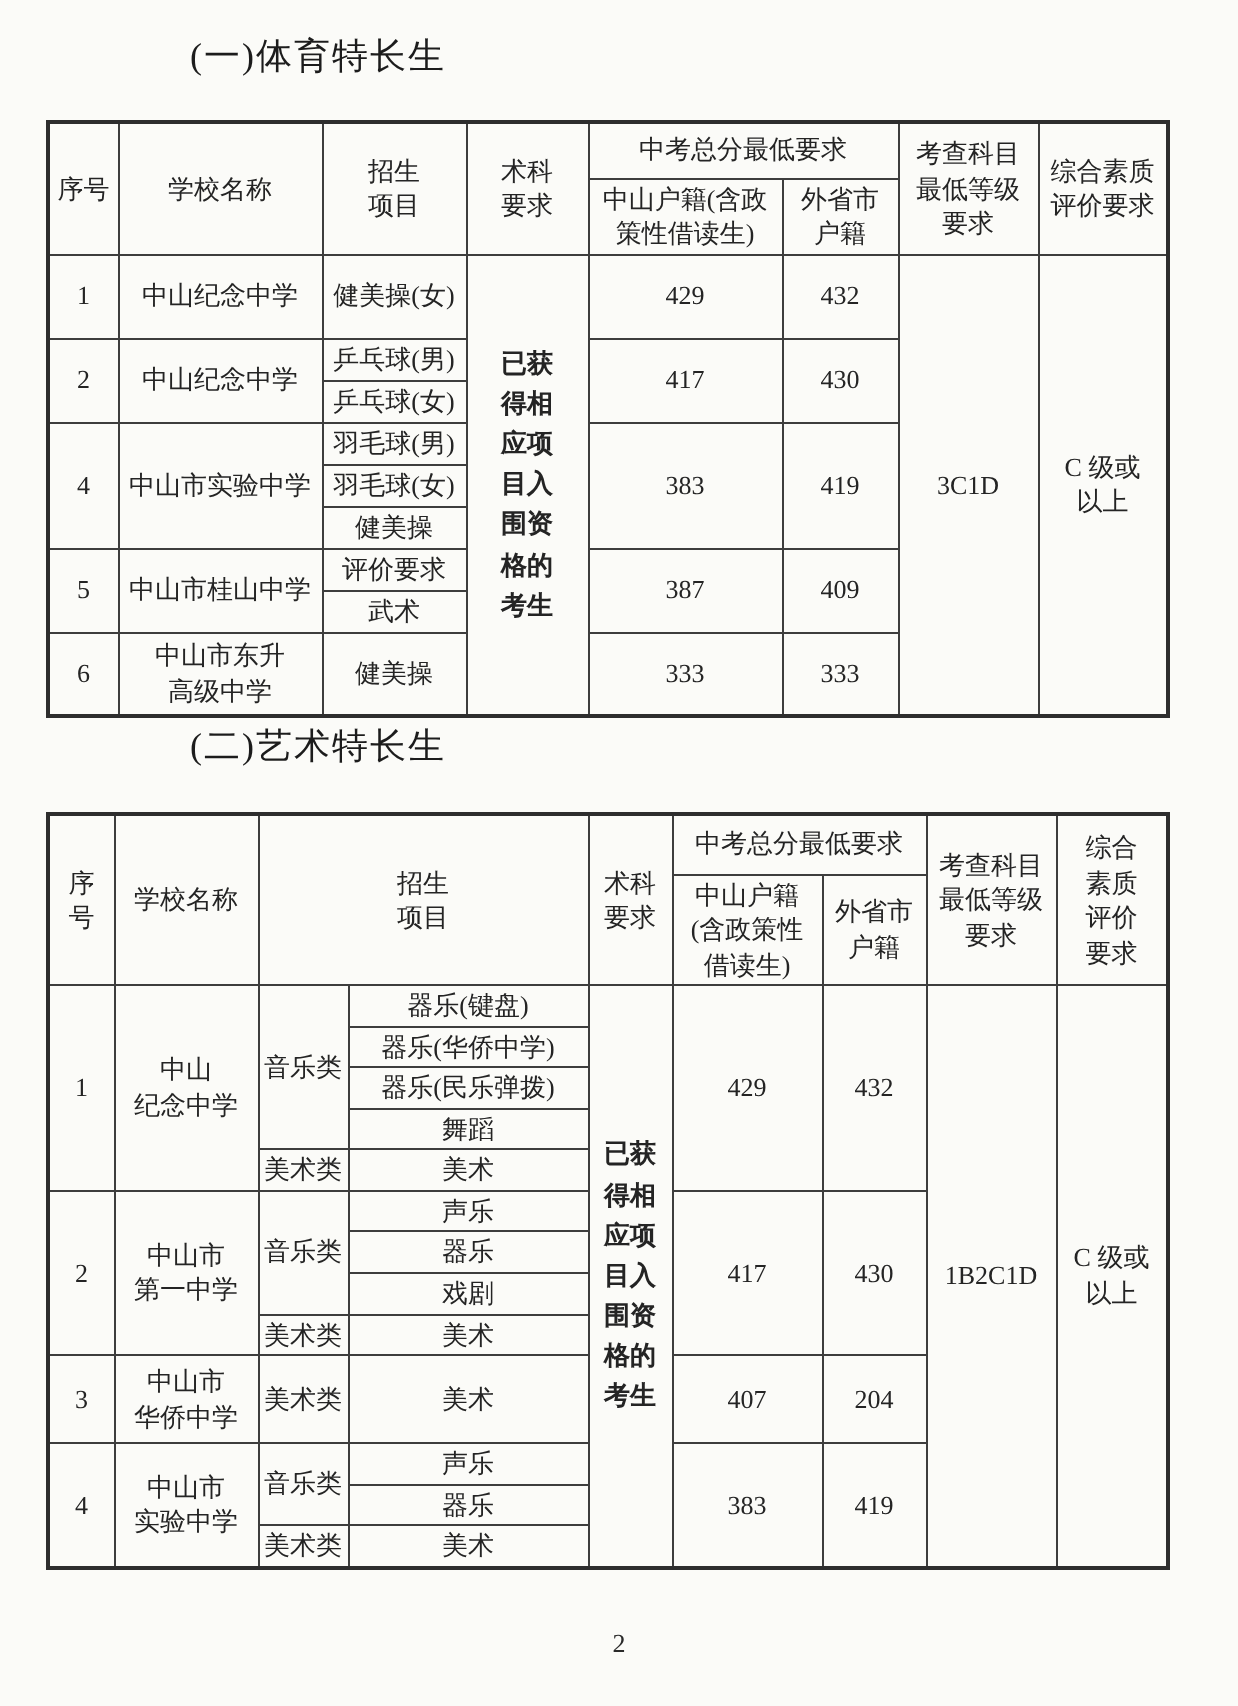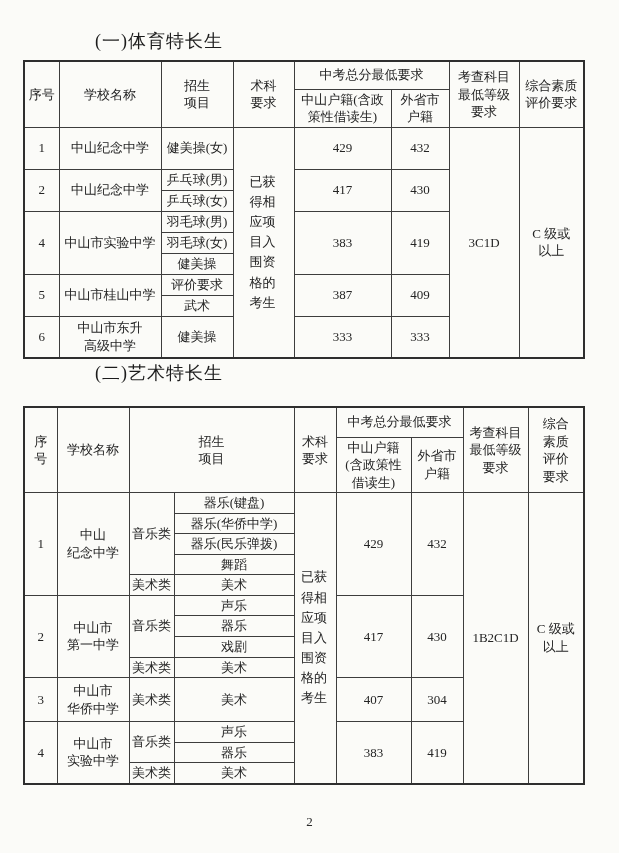--- a/index.html
+++ b/index.html
@@ -14,21 +14,21 @@
   }
   .sec-title {
     position:absolute;
     left:95px;
     font-size:18px;
     font-weight:normal;
     color:#1c1c1c;
     letter-spacing:1px;
     white-space:nowrap;
   }
-  #title1 { top:29px; }
+  #title1 { top:16px; }
   #title2 { top:361px; }
   table {
     position:absolute;
     left:23px;
     width:560px;
     border-collapse:collapse;
     table-layout:fixed;
     border:2px solid #2e2e2e;
   }
   #table1 { top:60px; }
@@ -47,21 +47,22 @@
   #table1 thead tr:nth-child(1) { height:28px; }
   #table1 thead tr:nth-child(2) { height:32px; }
   #table2 thead tr:nth-child(1) { height:30px; }
   #table2 thead tr:nth-child(2) { height:48px; }
   .skill-cell { padding:2px 1px; }
   .skill-text {
     display:inline-block;
     width:2.15em;
     word-break:break-all;
     line-height:1.55;
-    text-align:left;
+    text-align:center;
+    font-weight:bold;
   }
   #page-number {
     position:absolute;
     top:814px; left:0;
     width:619px;
     text-align:center;
     font-size:13px;
     color:#2a2a2a;
   }
 </style>
@@ -245,21 +246,21 @@
         <td>美术类</td>
         <td>美术</td>
       </tr>
       <tr style="height: 44px;">
         <td>3</td>
         <td>中山市
 华侨中学</td>
         <td>美术类</td>
         <td>美术</td>
         <td>407</td>
-        <td>304</td>
+        <td>204</td>
       </tr>
       <tr style="height: 20px;">
         <td rowspan="3">4</td>
         <td rowspan="3">中山市
 实验中学</td>
         <td rowspan="2">音乐类</td>
         <td>声乐</td>
         <td rowspan="3">383</td>
         <td rowspan="3">419</td>
       </tr>

